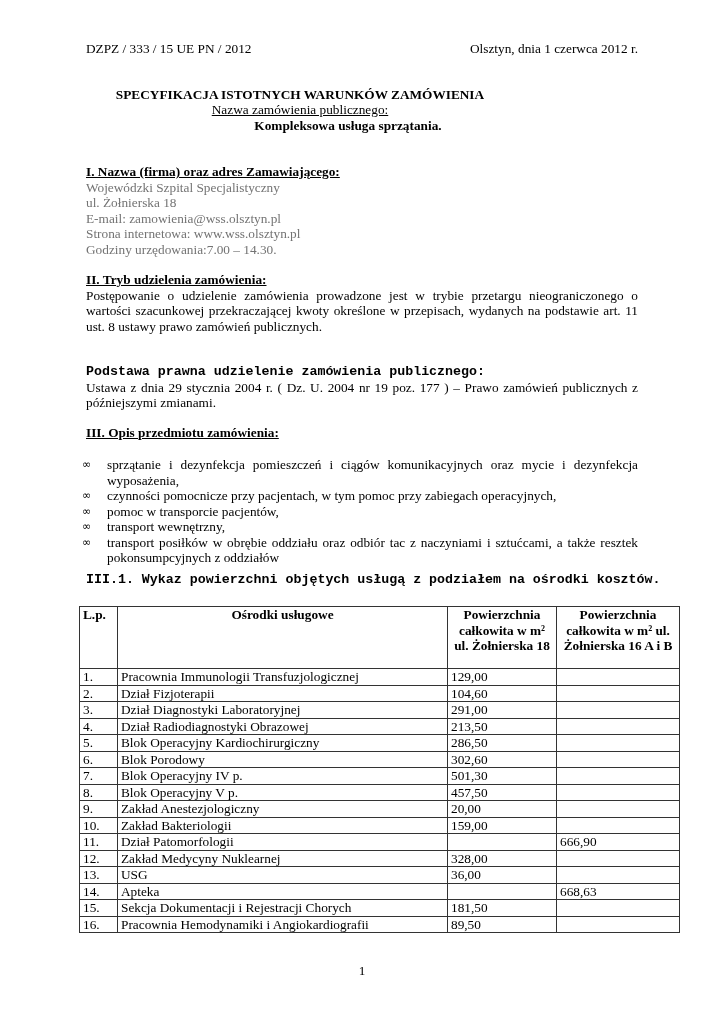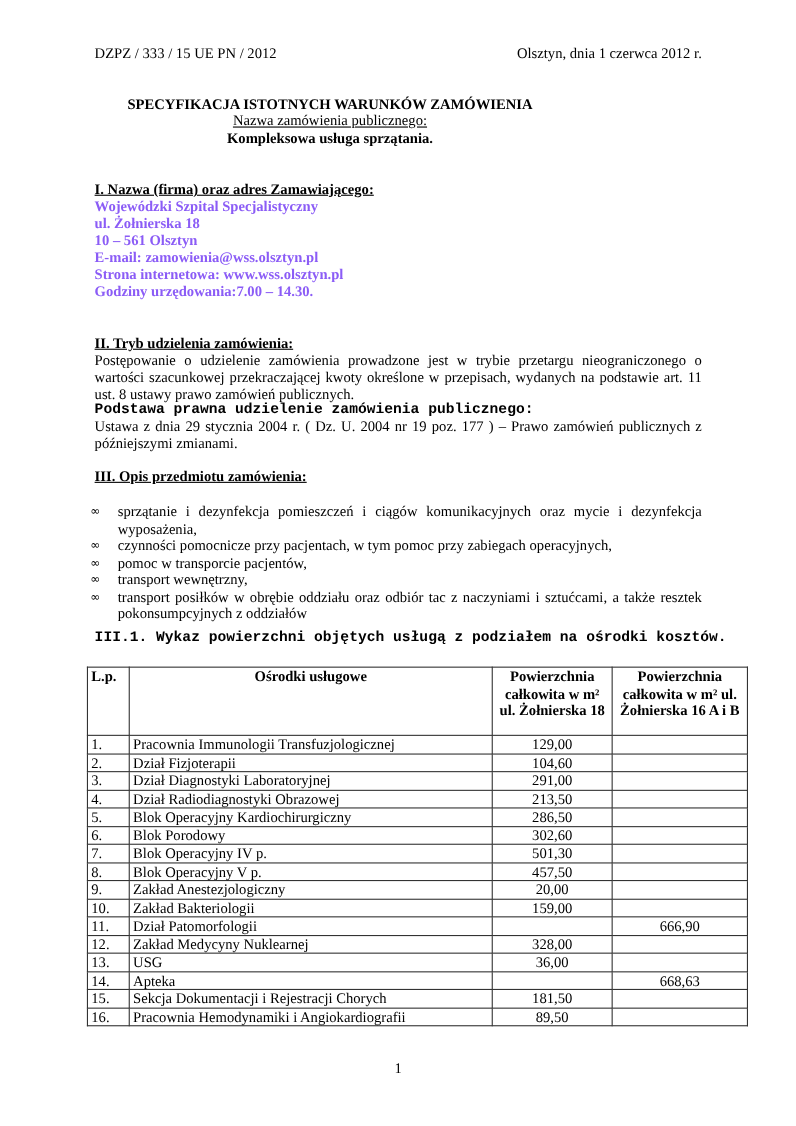--- a/index.html
+++ b/index.html
@@ -4,59 +4,58 @@
   <style>
     html, body { margin: 0; padding: 0; background: #ffffff; }
     body { width: 724px; height: 1024px; position: relative; overflow: hidden;
            font-family: "Liberation Serif", serif; color: #000; font-size: 13.3px; line-height: 15.5px; }
     .abs { position: absolute; }
     .hdr-left { left: 86px; top: 41px; }
     .hdr-right { right: 86px; top: 41px; text-align: right; }
     .center { left: 0; width: 600px; text-align: center; }
     .title { top: 87px; font-weight: bold; }
     .subtitle { top: 102px; text-decoration: underline; }
-    .subject { top: 118px; font-weight: bold; }
+    .subject { top: 118px; font-weight: bold; padding-left: 48px; }
     .sec { left: 86px; width: 552px; }
     .h { font-weight: bold; text-decoration: underline; }
     .b { font-weight: bold; font-family: Liberation Mono, monospace; }
-    .blue { color: #8b5cf6; font-weight: bold; }
+    .blue { color: #737373; font-weight: normal; }
     .just { text-align: justify; }
     .bullets { left: 82px; width: 556px; top: 457px; margin: 0; padding: 0; list-style: none; }
     .bullets li { position: relative; padding-left: 25px; text-align: justify; }
     .bullets li .bul { position: absolute; left: 0; top: 0; font-family: "DejaVu Sans", sans-serif; font-size: 11px; }
     table.area { position: absolute; left: 79px; top: 606px; width: 600px; border-collapse: collapse; table-layout: fixed; }
     table.area th, table.area td { border: 1px solid #333; padding: 0 3px; font-size: 13.3px; line-height: 15.5px; height: 15.25px; vertical-align: top; }
     table.area th { font-weight: bold; text-align: center; height: 61px; }
     table.area th.lp { text-align: left; }
-    table.area td.num { text-align: center; }
+    table.area td.num { text-align: left; }
     table.area td.lpc { text-align: left; }
     .col-lp { width: 38px; } .col-name { width: 330px; } .col-a { width: 109px; } .col-b { width: 123px; }
     .pageno { left: 0; width: 724px; top: 963px; text-align: center; }
   </style>
 </head>
 <body>
 
 <div class="abs hdr-left">DZPZ / 333 / 15 UE PN / 2012</div>
 <div class="abs hdr-right">Olsztyn, dnia 1 czerwca 2012 r.</div>
 
 <div class="abs center title">SPECYFIKACJA ISTOTNYCH WARUNKÓW ZAMÓWIENIA</div>
 <div class="abs center subtitle">Nazwa zamówienia publicznego:</div>
 <div class="abs center subject">Kompleksowa usługa sprzątania.</div>
 
 <div class="abs sec" style="top:164px;">
   <div class="h">I. Nazwa (firma) oraz adres Zamawiającego:</div>
   <div class="blue">Wojewódzki Szpital Specjalistyczny</div>
   <div class="blue">ul. Żołnierska 18</div>
-  <div class="blue">10 – 561 Olsztyn</div>
   <div class="blue">E-mail: zamowienia@wss.olsztyn.pl</div>
   <div class="blue">Strona internetowa: www.wss.olsztyn.pl</div>
   <div class="blue">Godziny urzędowania:7.00 – 14.30.</div>
 </div>
 
-<div class="abs sec" style="top:304px;">
+<div class="abs sec" style="top:272px;">
   <div class="h">II. Tryb udzielenia zamówienia:</div>
   <div class="just">Postępowanie o udzielenie zamówienia prowadzone jest w trybie przetargu nieograniczonego o wartości szacunkowej przekraczającej kwoty określone w przepisach, wydanych na podstawie art. 11 ust. 8 ustawy prawo zamówień publicznych.</div>
 </div>
 
 <div class="abs sec" style="top:364px;">
   <div class="b">Podstawa prawna udzielenie zamówienia publicznego:</div>
   <div class="just">Ustawa z dnia 29 stycznia 2004 r. ( Dz. U. 2004 nr 19 poz. 177 ) – Prawo zamówień publicznych z późniejszymi zmianami.</div>
 </div>
 
 <div class="abs sec h" style="top:425px;">III. Opis przedmiotu zamówienia:</div>

